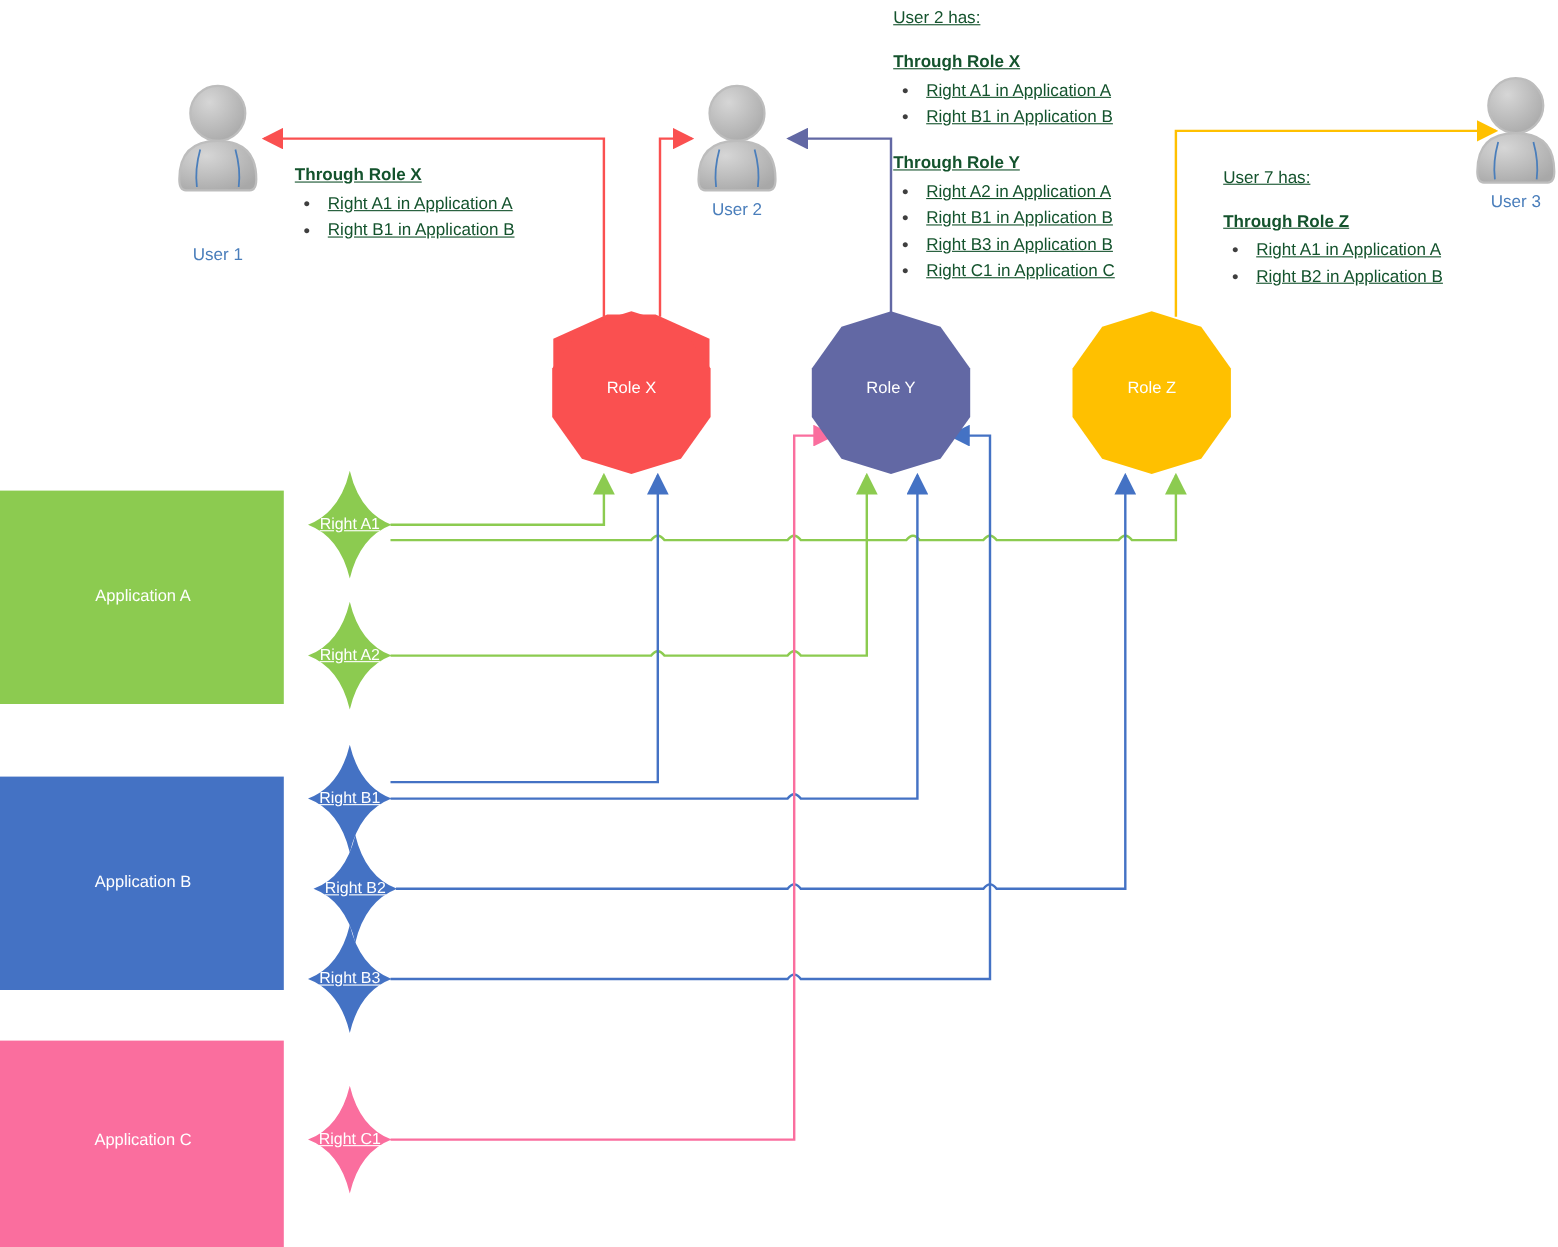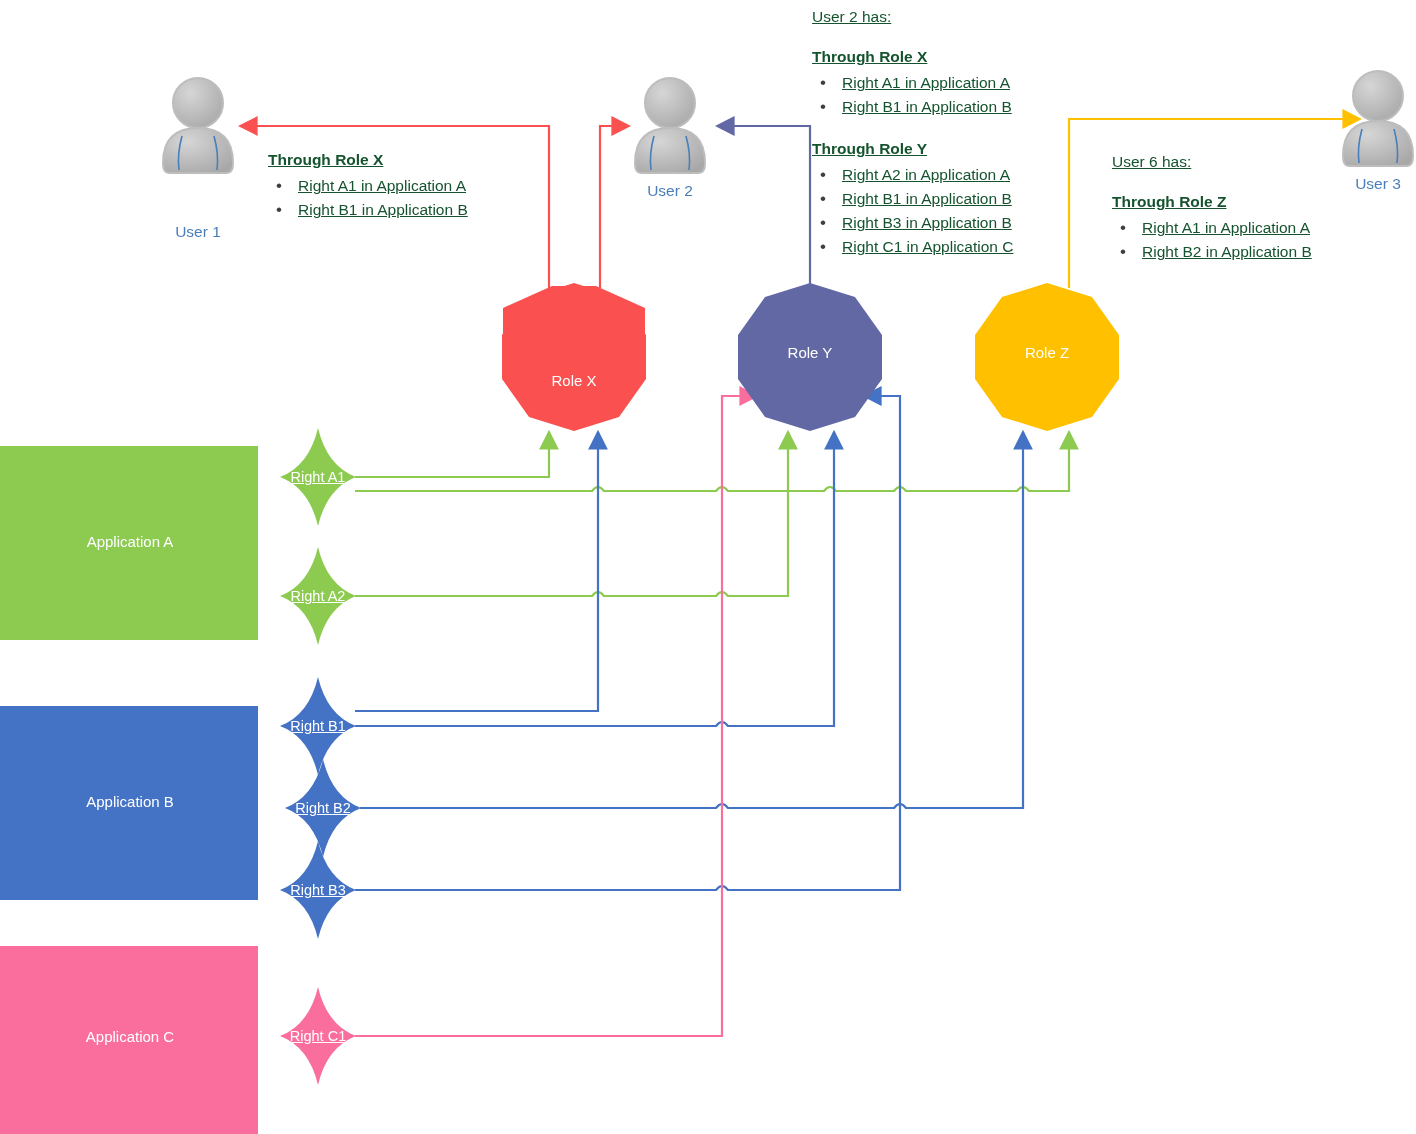--- a/index.html
+++ b/index.html
@@ -155,29 +155,29 @@
     <p class="hdr">Through Role Y</p>
     <ul>
       <li>Right A2 in Application A</li>
       <li>Right B1 in Application B</li>
       <li>Right B3 in Application B</li>
       <li>Right C1 in Application C</li>
     </ul>
   </div>
 
   <div class="note" style="left:1112px;top:150px;width:300px;">
-    <p class="lead">User 6 has:</p>
+    <p class="lead">User 7 has:</p>
     <p class="hdr">Through Role Z</p>
     <ul>
       <li>Right A1 in Application A</li>
       <li>Right B2 in Application B</li>
     </ul>
   </div>
 
-  <div class="rolelbl" style="left:494px;top:344px;margin-top:28px;">Role X</div>
+  <div class="rolelbl" style="left:494px;top:344px;">Role X</div>
   <div class="rolelbl" style="left:730px;top:344px;">Role Y</div>
   <div class="rolelbl" style="left:967px;top:344px;">Role Z</div>
 
   <div class="applbl" style="left:0px;top:533px;">Application A</div>
   <div class="applbl" style="left:0px;top:793px;">Application B</div>
   <div class="applbl" style="left:0px;top:1028px;">Application C</div>
 
   <div class="rightlbl" style="left:238px;top:469px;">Right A1</div>
   <div class="rightlbl" style="left:238px;top:588px;">Right A2</div>
   <div class="rightlbl" style="left:238px;top:718px;">Right B1</div>

